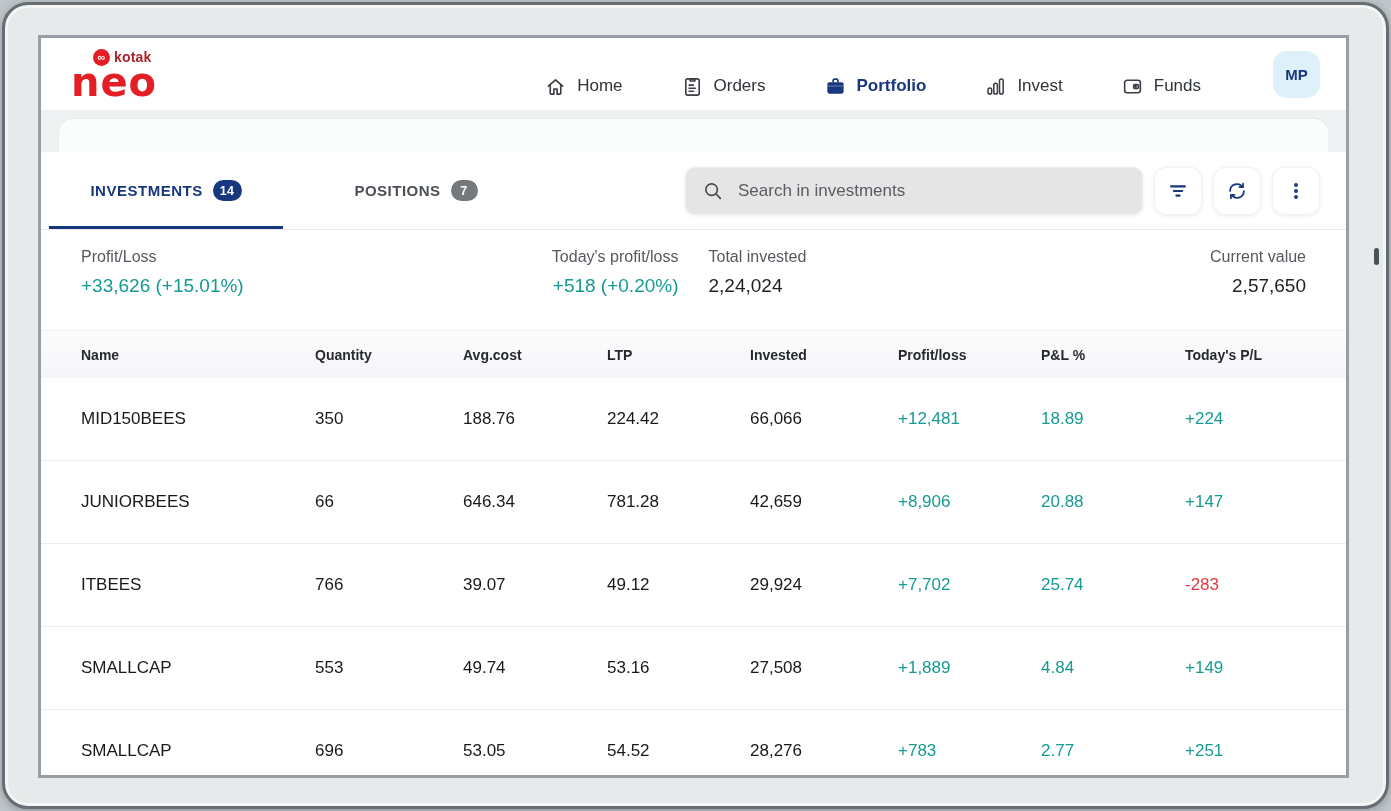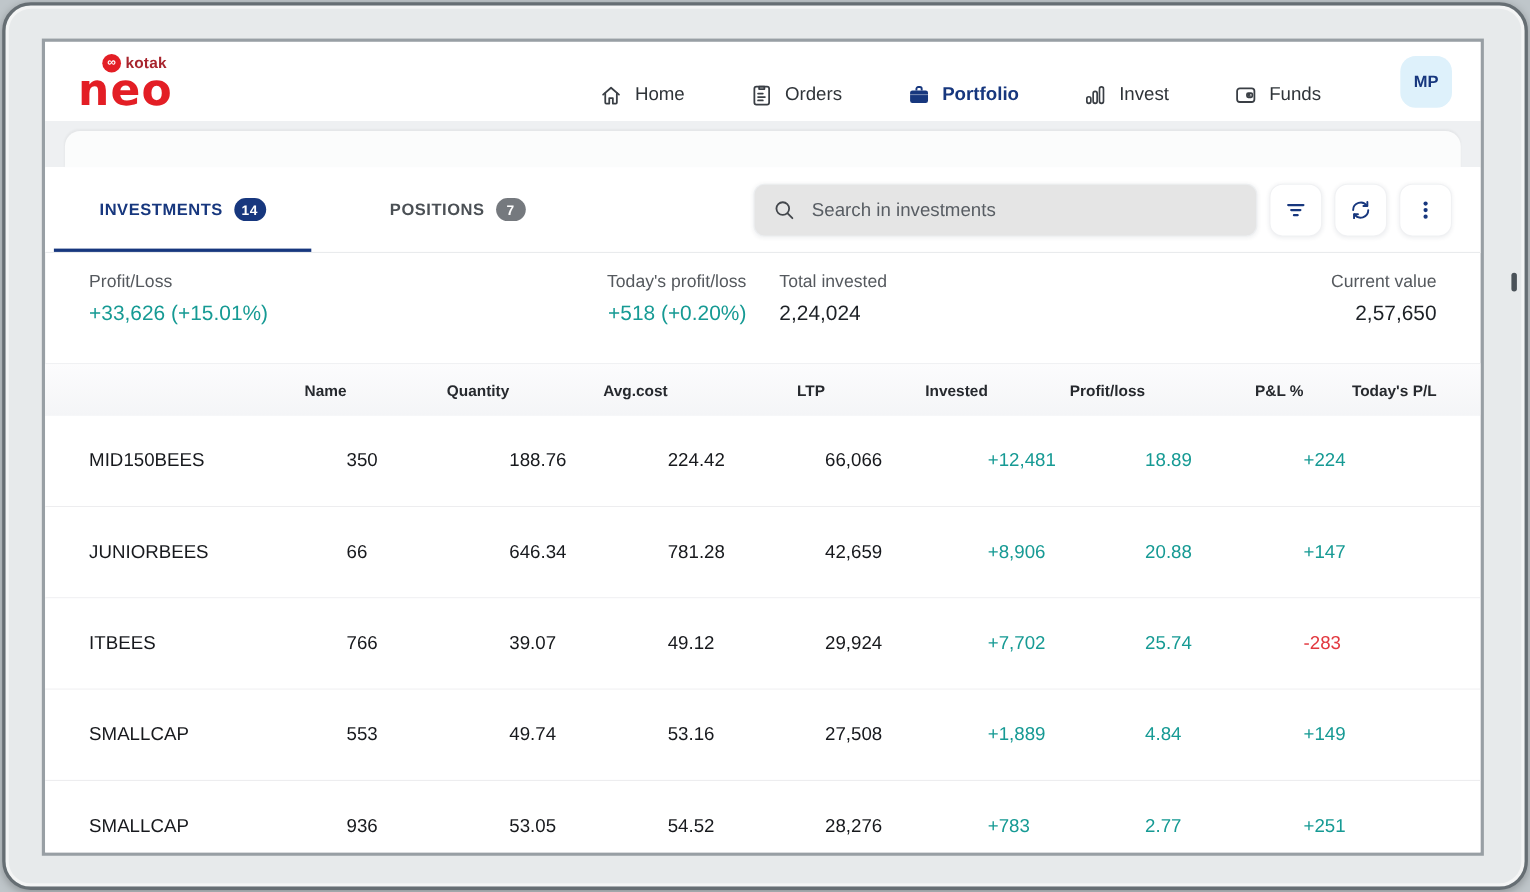--- a/index.html
+++ b/index.html
@@ -59,21 +59,21 @@
   .stat { display:flex; flex-direction:column; gap:9px; }
   .stat.right { text-align:right; }
   .stat-label { font-size:16px; color:#55595e; }
   .stat-value { font-size:19px; color:#1d2126; }
   .stat-value.pos { color:var(--teal); }
 
   
   .thead, .trow { display:grid; grid-template-columns:234px 148px 144px 143px 148px 143px 144px 1fr;
                   padding:0 40px; align-items:center; }
   .thead { height:48px; flex:0 0 48px; background:linear-gradient(#fcfcfd,#f4f5f7);
-           border-top:1px solid #f0f1f3; font-size:14px; font-weight:bold; color:#26292e;text-align:right; }
+           border-top:1px solid #f0f1f3; font-size:14px; font-weight:bold; color:#26292e; }
   .tbody { flex:1; overflow:hidden; }
   .trow { height:83px; border-bottom:1px solid #ededef; font-size:17px; color:#17191d; background:#fff; cursor:pointer; }
   .trow .cell.pos { color:var(--teal); }
   .trow .cell.neg { color:var(--red2); }
 </style>
 </head>
 <body>
 
 <div class="device">
   <div class="scroll-nub"></div>
@@ -246,21 +246,21 @@
           <div class="cell">553</div>
           <div class="cell">49.74</div>
           <div class="cell">53.16</div>
           <div class="cell">27,508</div>
           <div class="cell pos">+1,889</div>
           <div class="cell pos">4.84</div>
           <div class="cell pos">+149</div>
         </div>
         <div class="trow">
           <div class="cell">SMALLCAP</div>
-          <div class="cell">936</div>
+          <div class="cell">696</div>
           <div class="cell">53.05</div>
           <div class="cell">54.52</div>
           <div class="cell">28,276</div>
           <div class="cell pos">+783</div>
           <div class="cell pos">2.77</div>
           <div class="cell pos">+251</div>
         </div>
       </div>
 
   </div>

